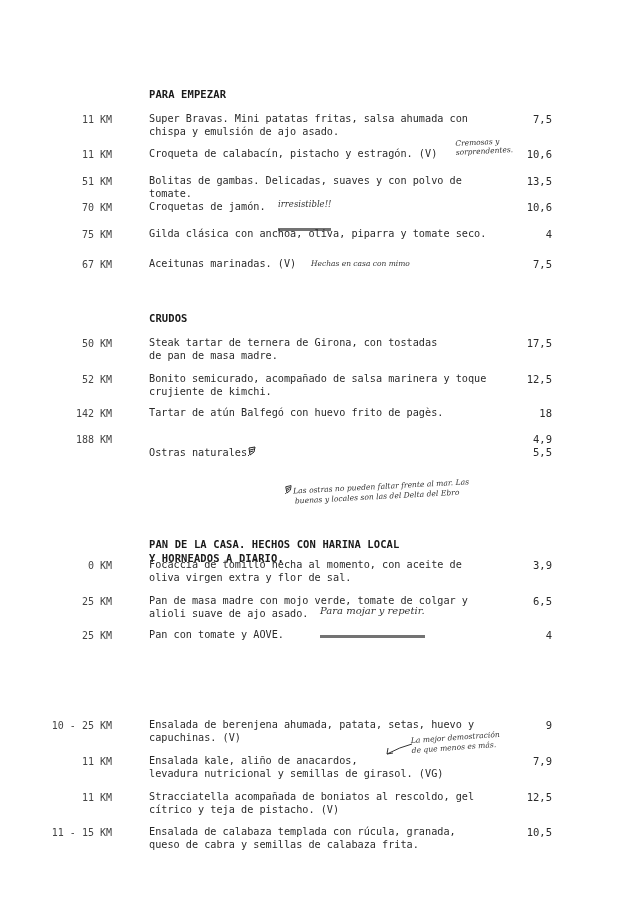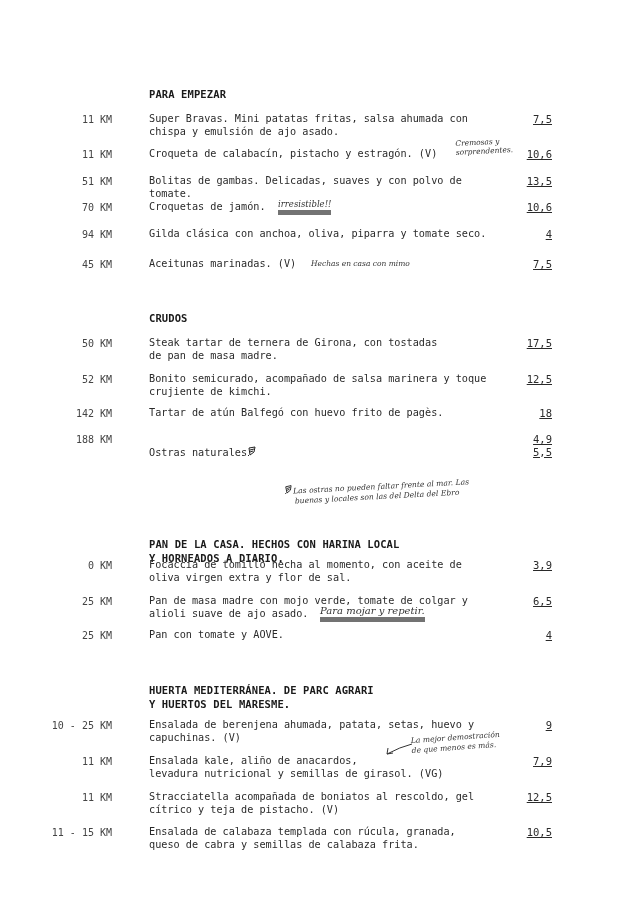--- a/index.html
+++ b/index.html
@@ -60,34 +60,33 @@
   .price {
     position: absolute;
     right: 88px;
     top: 0;
     font-family: "DejaVu Sans Mono", monospace;
     font-size: 10.5px;
     line-height: 12.5px;
     color: #2a2a2a;
     text-align: right;
     white-space: pre-line;
-    text-decoration: underline;
   }
   .note {
     position: absolute;
     font-family: "DejaVu Serif", serif;
     font-style: italic;
     font-size: 8.5px;
     line-height: 10px;
     color: #333;
     white-space: pre-line;
   }
   .note.underline {
-    border-bottom: 5px solid #737373;
-    padding-bottom: 1px;
+    border-bottom: 3px solid #737373;
+    padding-bottom: 19px;
     text-align: center;
   }
   .note.tilt { transform: rotate(-4deg); transform-origin: left bottom; }
   .note.tilt2 { transform: rotate(-3deg); transform-origin: left bottom; }
   .oyster-icon {
     display: inline-block;
     width: 10px;
     height: 11px;
     vertical-align: -1px;
   }
@@ -124,27 +123,27 @@
   </div>
 
   <div class="item" style="top:201px;">
     <span class="km">70 KM</span>
     <div class="desc">Croquetas de jamón.</div>
     <div class="price">10,6</div>
   </div>
   <div class="note underline" style="left:278px;top:199px;">irresistible!!</div>
 
   <div class="item" style="top:228px;">
-    <span class="km">94 KM</span>
+    <span class="km">75 KM</span>
     <div class="desc">Gilda clásica con anchoa, oliva, piparra y tomate seco.</div>
     <div class="price">4</div>
   </div>
 
   <div class="item" style="top:258px;">
-    <span class="km">45 KM</span>
+    <span class="km">67 KM</span>
     <div class="desc">Aceitunas marinadas. (V)</div>
     <div class="price">7,5</div>
   </div>
   <div class="note" style="left:311px;top:259px;font-size:7.5px;">Hechas en casa con mimo</div>
 
   <div class="section-title" style="top:311px;">CRUDOS</div>
 
   <div class="item" style="top:337px;">
     <span class="km">50 KM</span>
     <div class="desc">Steak tartar de ternera de Girona, con tostadas
@@ -199,22 +198,20 @@
     <div class="price">6,5</div>
   </div>
   <div class="note underline" style="left:320px;top:606px;font-size:10px;">Para mojar y repetir.</div>
 
   <div class="item" style="top:629px;">
     <span class="km">25 KM</span>
     <div class="desc">Pan con tomate y AOVE.</div>
     <div class="price">4</div>
   </div>
 
-  <div class="section-title" style="top:683px;">HUERTA MEDITERRÁNEA. DE PARC AGRARI
-Y HUERTOS DEL MARESME.</div>
 
   <div class="item" style="top:719px;">
     <span class="km">10 - 25 KM</span>
     <div class="desc">Ensalada de berenjena ahumada, patata, setas, huevo y
 capuchinas. (V)</div>
     <div class="price">9</div>
   </div>
 
   <div class="item" style="top:755px;">
     <span class="km">11 KM</span>

